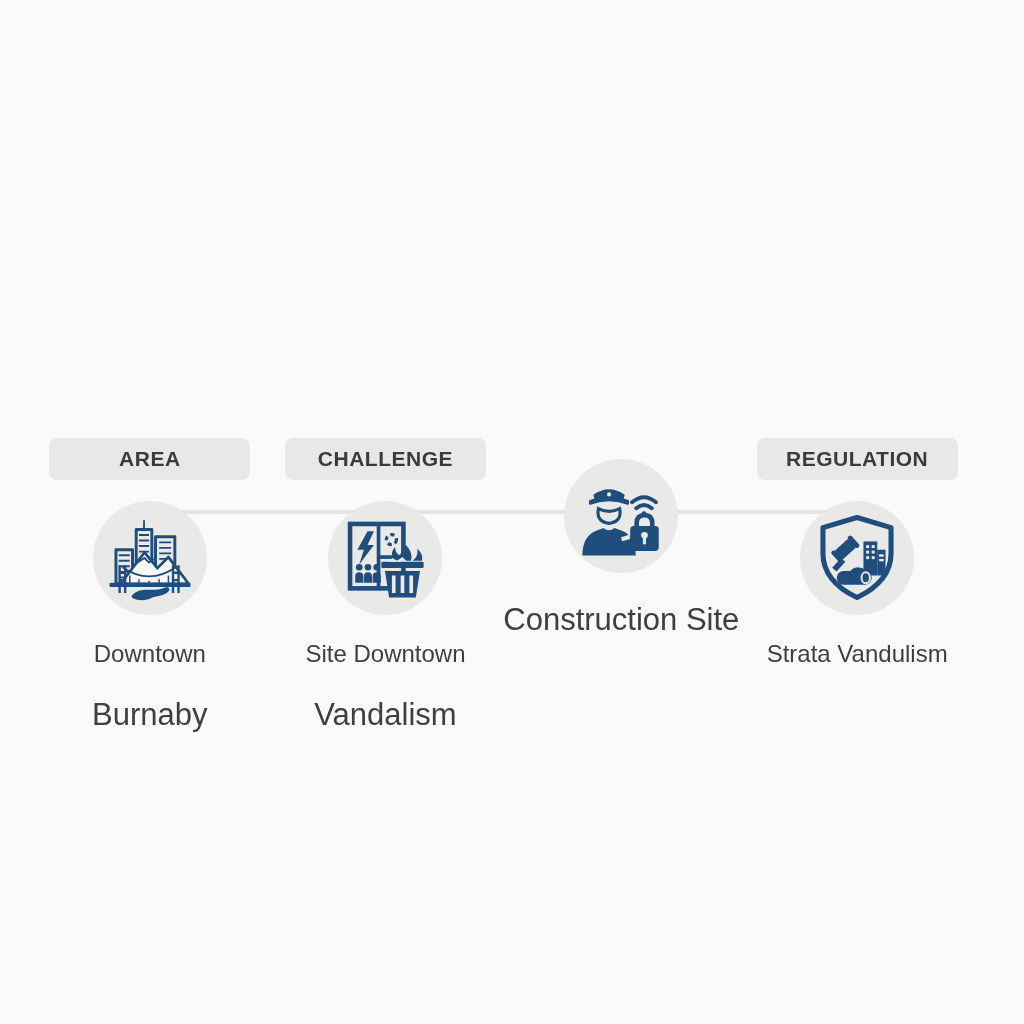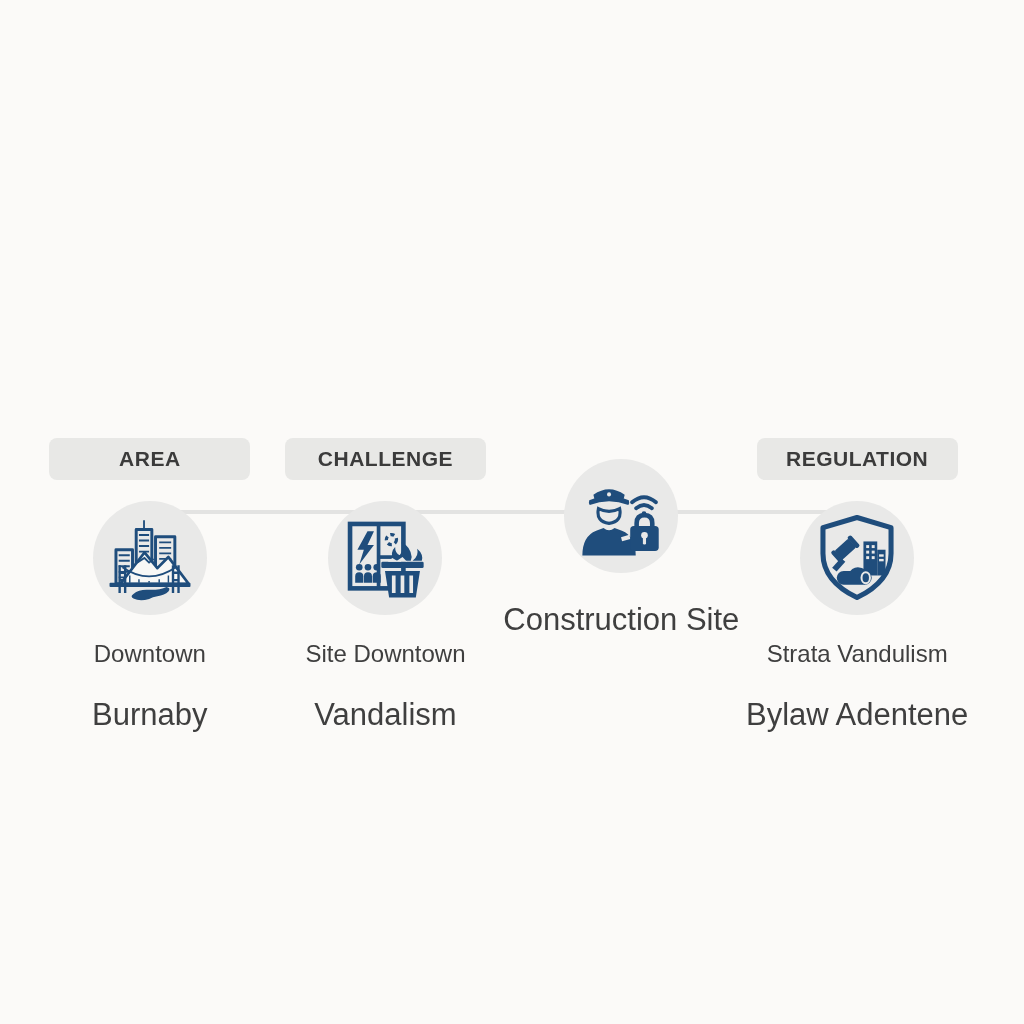--- a/index.html
+++ b/index.html
@@ -208,17 +208,16 @@
               <rect x="66" y="48" width="3.2" height="3.2"></rect>
             <rect x="74" y="46" width="5" height="2.6"></rect>
               <rect x="74" y="51" width="5" height="2.6"></rect>
           </g>
           <path class="fillN" d="M40 68 q7 -13 20 -5 l3 5 Z"></path>
           <rect class="fillN" x="28" y="64" width="38" height="15" rx="7.5"></rect>
           <ellipse class="cutS" stroke-width="2.2" cx="59.5" cy="71.5" rx="4.6" ry="6"></ellipse>
         </svg>
       </div>
       <div class="label1">Strata Vandulism</div>
-      <div class="label2">Bylaw Adentene</div>
     </div>
 
   </div>
 </div>
 
 </body></html>

